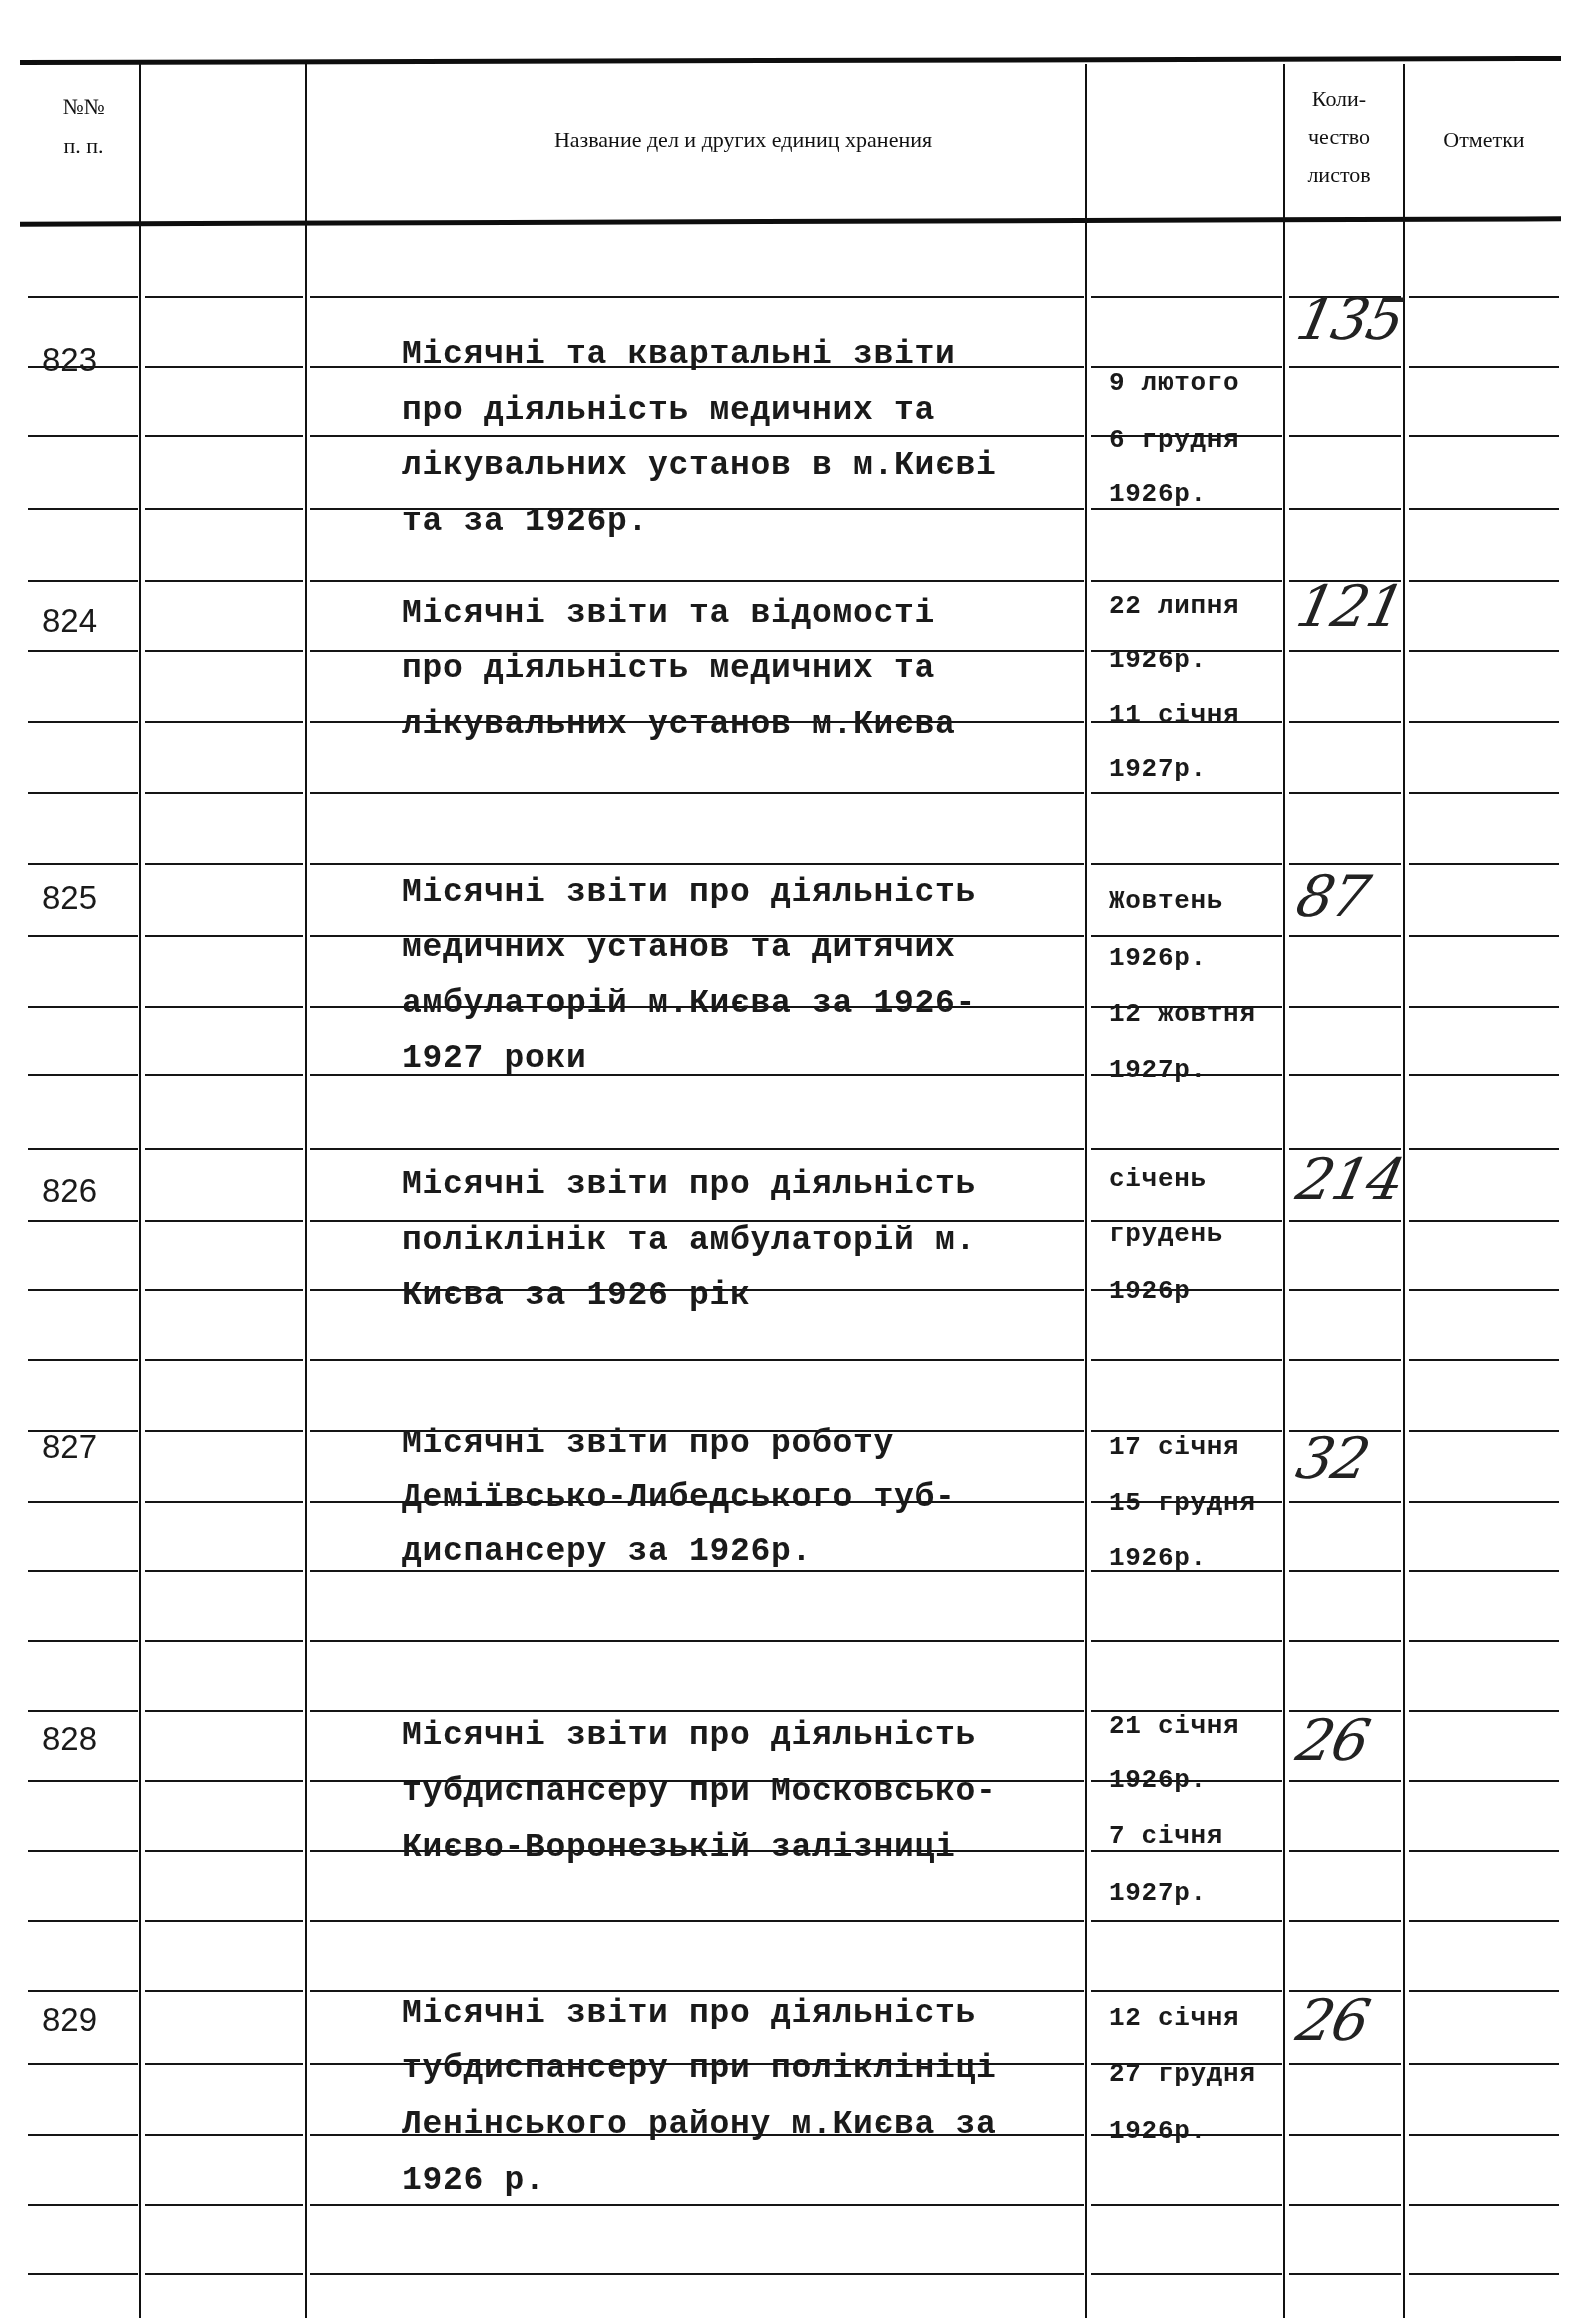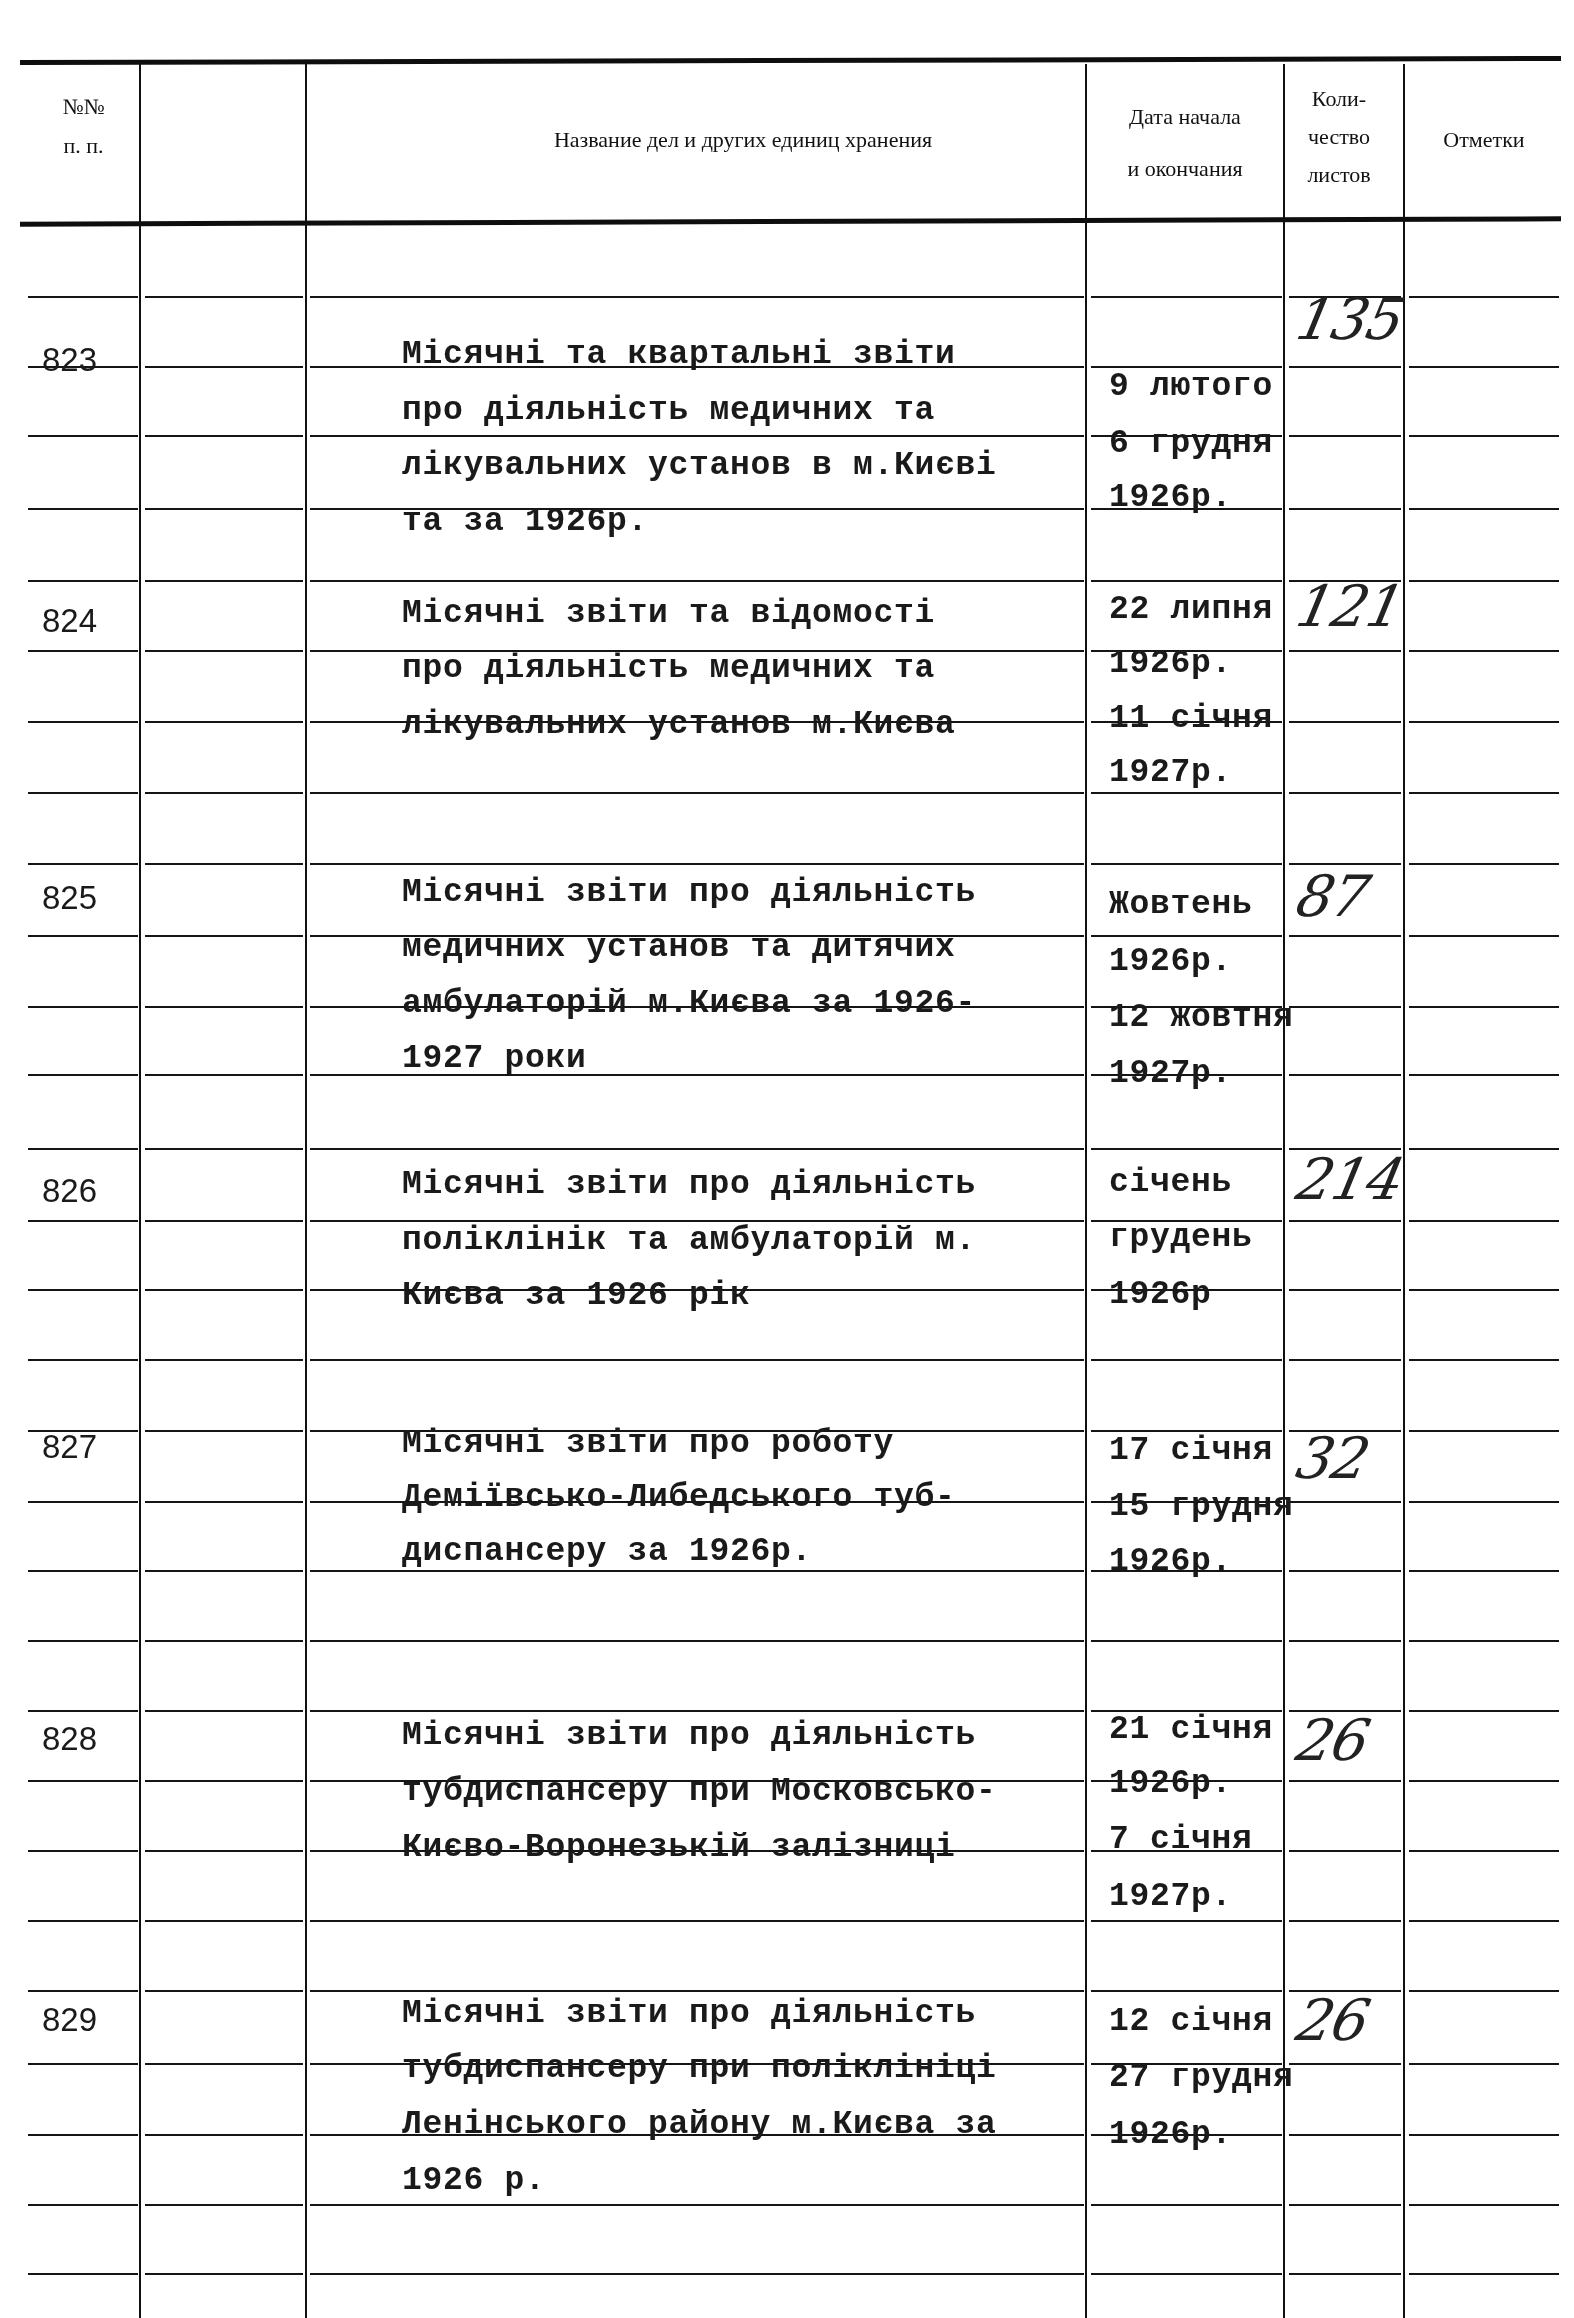--- a/index.html
+++ b/index.html
@@ -21,21 +21,21 @@
   .hdr { position: absolute; text-align: center; font-size: 22px; line-height: 39px; color: #111; font-family: "Liberation Serif", serif; }
   .hdr.small { font-size: 19.6px; }
 
   
   .hline { position: absolute; height: 2.2px; background: #151515; }
 
   
   .typed { font-family: "Liberation Mono", "DejaVu Sans Mono", monospace; font-weight: bold; color: #1a1a1a; }
   .num { position: absolute; font-family: "Liberation Sans", sans-serif; font-size: 33px; left: 42px; color: #1a1a1a; }
   .title-line { position: absolute; left: 402px; font-size: 33px; white-space: nowrap; letter-spacing: 0.7px; }
-  .date-line { position: absolute; left: 1109px; font-size: 33px; white-space: nowrap; letter-spacing: 0.7px; text-align: center; }
+  .date-line { position: absolute; left: 1109px; font-size: 26px; white-space: nowrap; letter-spacing: 0.7px; text-align: center; }
   .hand { position: absolute; left: 1298px; font-family: "DejaVu Serif", serif; font-style: italic; font-size: 57px; color: #222; transform: skewX(-12deg); letter-spacing: -1.5px; }
 </style>
 </head>
 <body>
 
 <div class="page">
 
   <div class="rule-thick rule-top"></div>
   <div class="rule-thick rule-mid"></div>
 
@@ -43,24 +43,20 @@
   <div class="vline" style="left:305px;"></div>
   <div class="vline" style="left:1085px;"></div>
   <div class="vline" style="left:1283px;"></div>
   <div class="vline" style="left:1403px;"></div>
 
   <div class="hdr" style="left:29px; top:87px; width:109px;">
     <div>№№</div>
     <div>п. п.</div>
   </div>
   <div class="hdr" style="left:307px; top:120px; width:776px;padding-left:48px;">Название дел и других единиц хранения</div>
-  <div class="hdr" style="left:1088px; top:91px; width:194px; line-height:52px;">
-    <div>Дата начала</div>
-    <div>и окончания</div>
-  </div>
   <div class="hdr" style="left:1285px; top:80px; width:108px; line-height:38px;">
     <div>Коли-</div>
     <div>чество</div>
     <div>листов</div>
   </div>
   <div class="hdr" style="left:1404px; top:120px; width:160px;">Отметки</div>
 
   <div id="lines">
       <div class="hline" style="left: 27.6px; width: 110px; top: 296px;"></div>
       <div class="hline" style="left: 145px; width: 158px; top: 296px;"></div>

